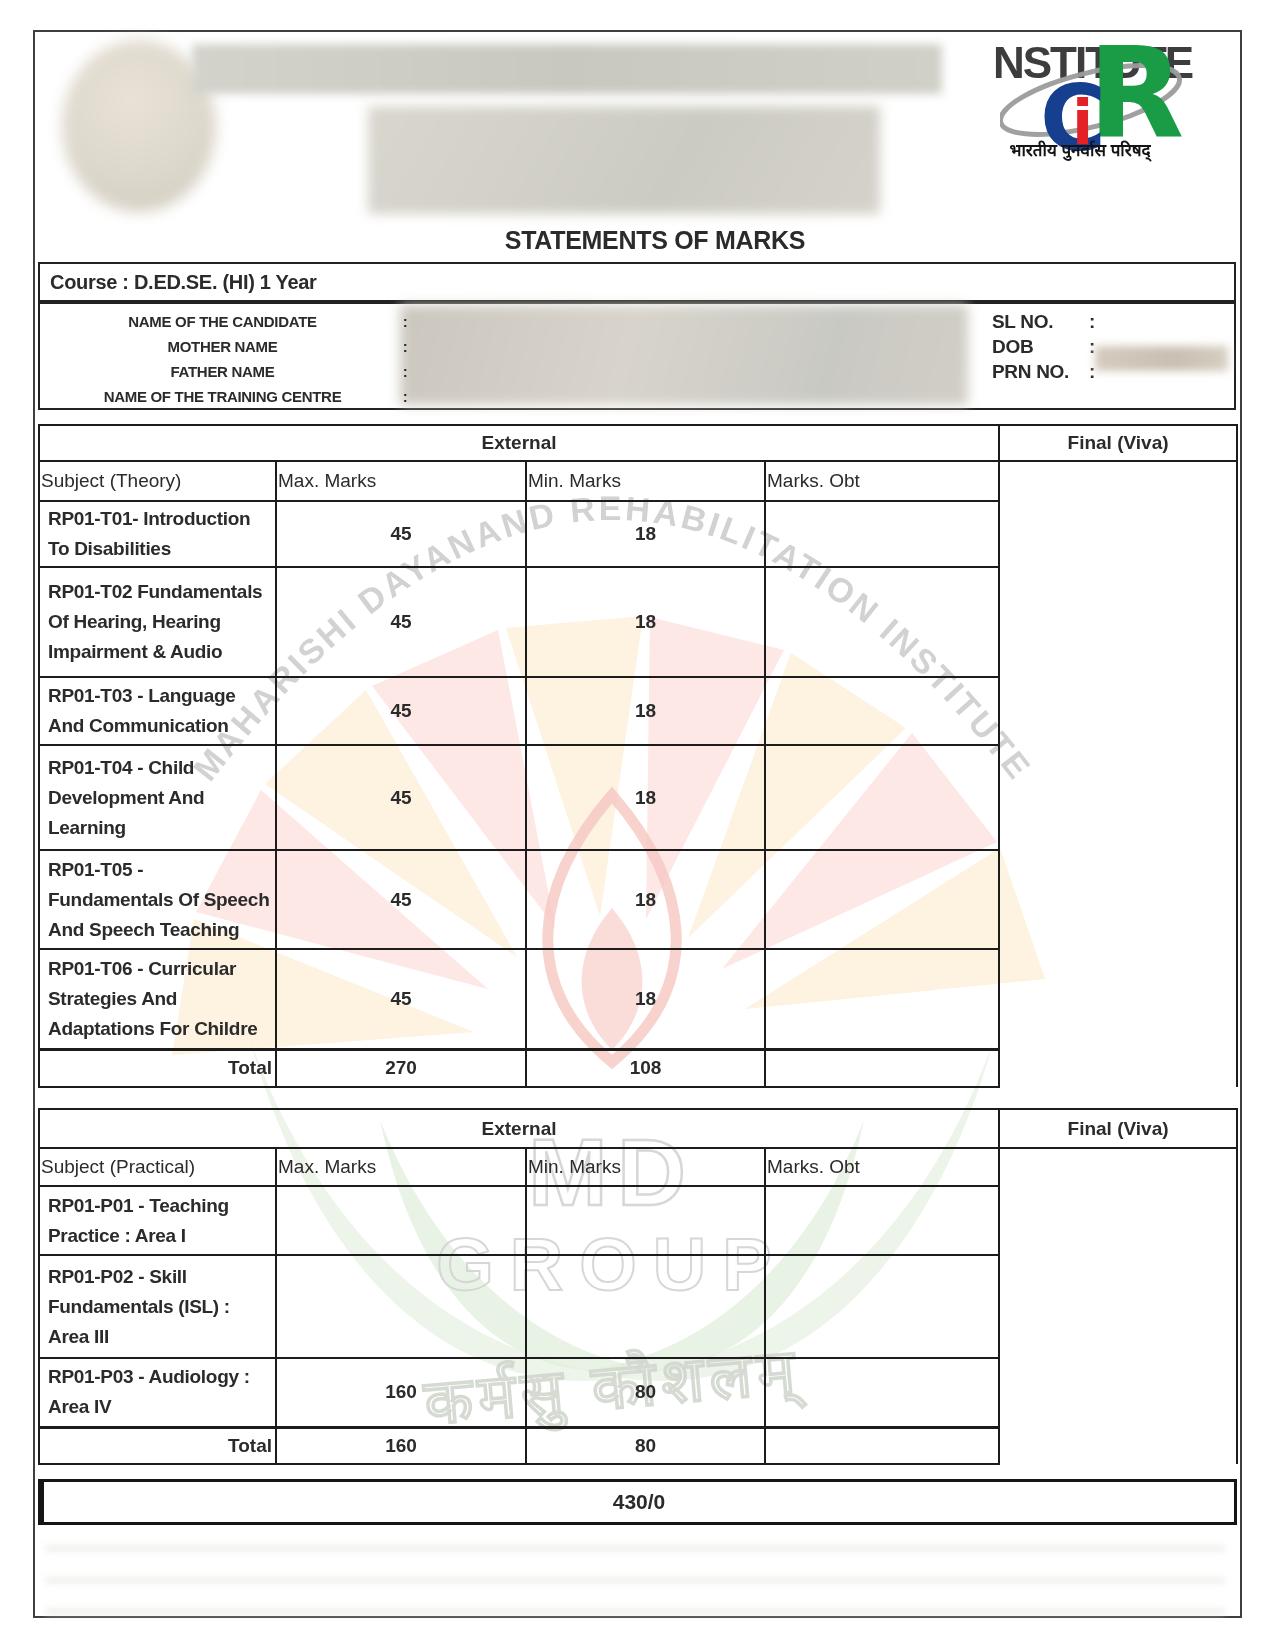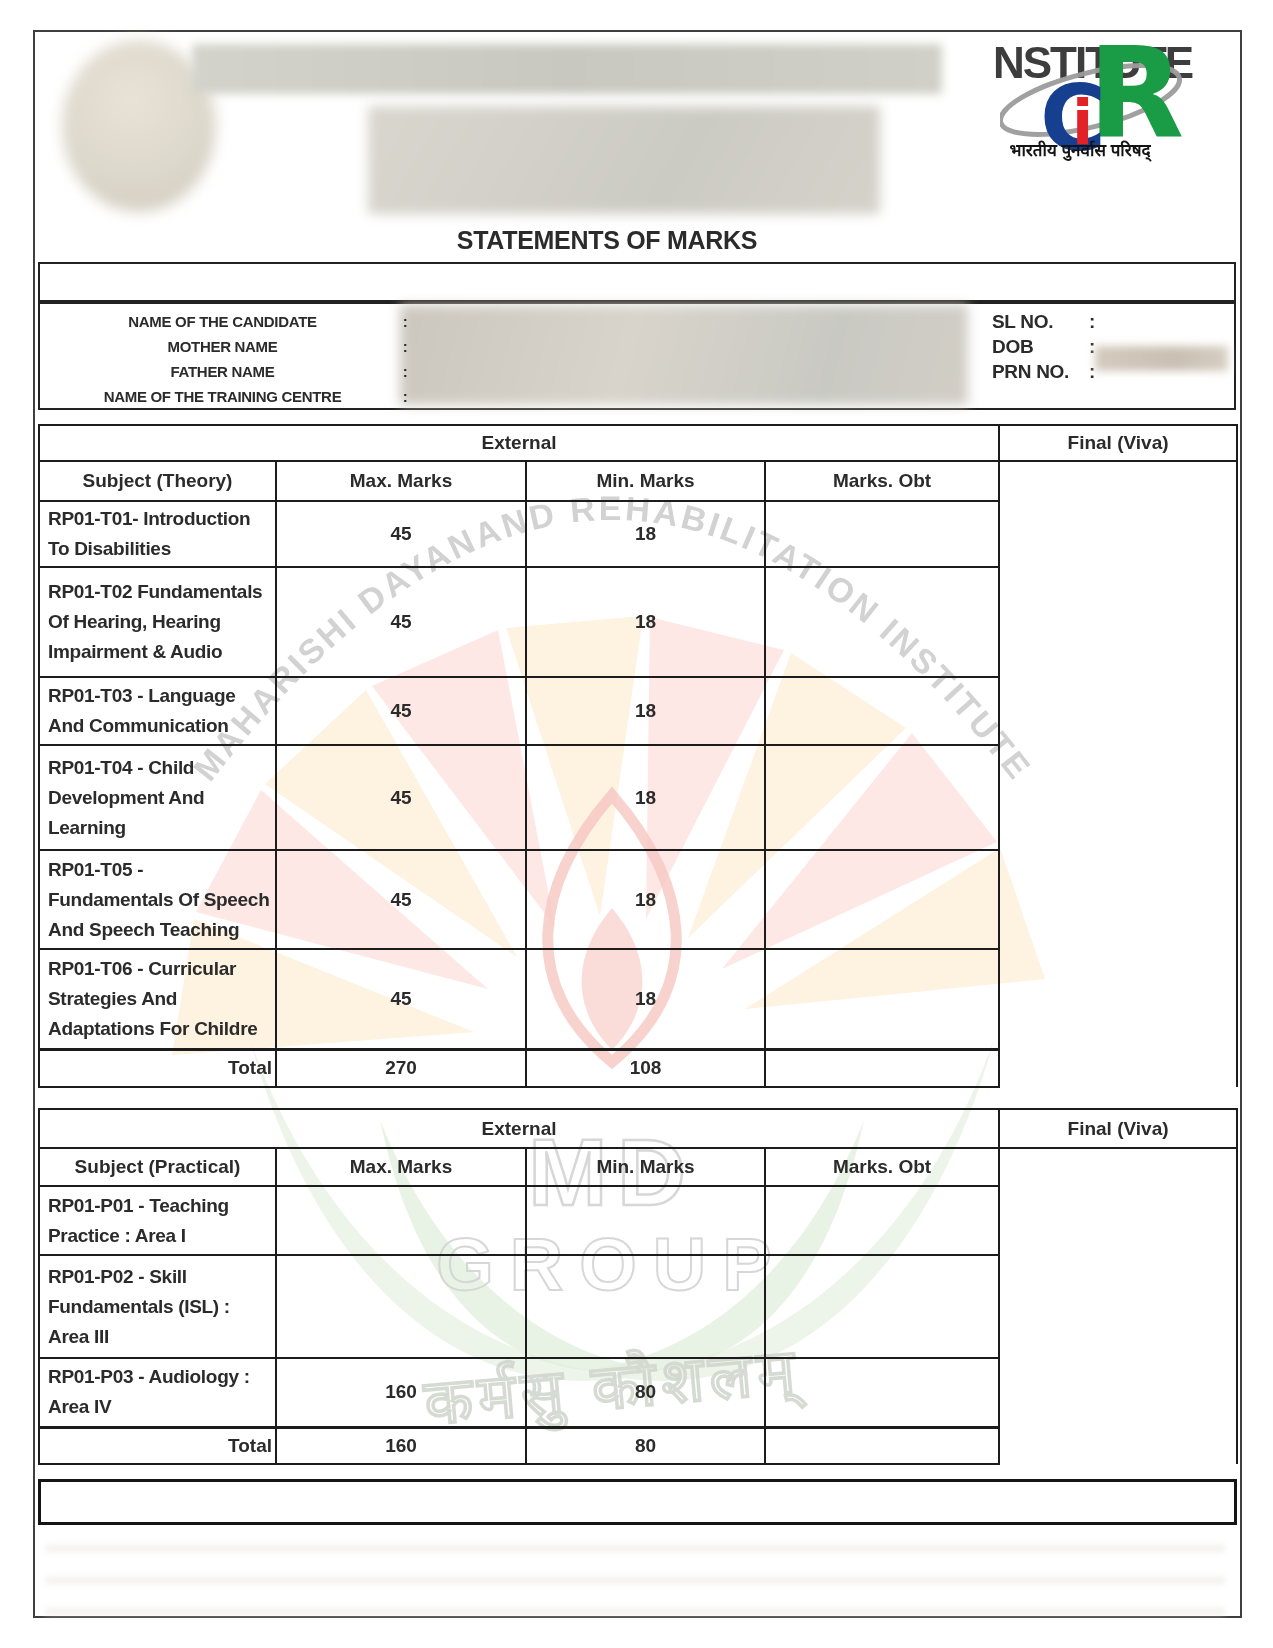--- a/index.html
+++ b/index.html
@@ -16,21 +16,21 @@
   .photo-blur{left:62px;top:40px;width:154px;height:172px;border-radius:50%;
     background:radial-gradient(circle at 45% 35%,#e9e2d6 0%,#ddd8cc 55%,#cfc9bb 100%);filter:blur(7px);z-index:2;}
   .band1{left:192px;top:44px;width:750px;height:50px;
     background:linear-gradient(90deg,#d3d3cb,#c8c8c0 50%,#d0d0c8);filter:blur(5px);z-index:2;}
   .band2{left:368px;top:106px;width:512px;height:108px;
     background:linear-gradient(120deg,#d9d6ce,#cccbc3 60%,#d5d2ca);filter:blur(6px);z-index:2;}
   .nstitute{left:993px;top:38px;font-size:44px;font-weight:800;letter-spacing:-2px;color:#3d3d3d;z-index:2;}
   .rci{left:1000px;top:32px;width:240px;height:140px;z-index:3;}
   .rci-hindi{left:990px;top:138px;width:180px;text-align:center;font-size:17px;font-weight:600;color:#141414;z-index:3;}
   
-  .title{left:0;top:226px;width:1214px;text-align:center;font-size:25px;font-weight:700;letter-spacing:-0.3px;z-index:2;}
+  .title{left:0;top:226px;width:1214px;text-align:center;font-size:25px;font-weight:700;letter-spacing:-0.3px;z-index:2;padding-left:48px;}
   
   .course-box{left:38px;top:262px;width:1194px;height:36px;border:2px solid #222;display:flex;z-index:2;background:transparent;}
   .course-cell{flex:0 0 595px;line-height:36px;padding-left:10px;font-size:20px;font-weight:700;letter-spacing:-0.3px;}
   .session-cell{flex:1;border-left:2px solid #222;line-height:36px;padding-left:10px;font-size:20px;font-weight:700;letter-spacing:-0.3px;}
   
   .cand-box{left:38px;top:302px;width:1194px;height:104px;border:2px solid #222;z-index:2;}
   .cand-rows{position:absolute;left:10px;top:5px;}
   .cand-row{display:flex;line-height:25px;font-size:15px;font-weight:700;letter-spacing:-0.3px;text-align:center;}
   .cand-label{width:345px;}
   .cand-colon{width:20px;}
@@ -38,21 +38,21 @@
   .cand-rrow{display:flex;line-height:25px;font-size:19px;font-weight:600;letter-spacing:-0.3px;}
   .cand-rlabel{width:97px;}
   .cand-blur{position:absolute;left:360px;top:1px;width:568px;height:100px;
     background:linear-gradient(105deg,#ccc7be,#d8d4cb 40%,#c9c9c3 75%,#d2cec6);filter:blur(6px);}
   .dob-blur{position:absolute;left:1055px;top:42px;width:133px;height:25px;
     background:linear-gradient(90deg,#d4cabd,#c9bfb2 60%,#d6cec2);filter:blur(4px);}
   
   .marks-table{border-collapse:collapse;table-layout:fixed;width:1198px;background:transparent;}
   .marks-table td{border:2px solid #1c1c1c;font-size:19px;vertical-align:middle;overflow:hidden;background:transparent;}
   td.sec-head{text-align:center;font-weight:700;}
-  td.col-head{text-align:center;font-weight:700;margin-top:36px;}
+  td.col-head{font-weight:400;margin-top:36px;}
   td.subj{font-weight:700;line-height:30px;padding:2px 2px 2px 8px;letter-spacing:-0.3px;}
   td.num{text-align:center;font-weight:600;}
   tr.total-row td{border-top:3px solid #1c1c1c;}
   td.total-label{text-align:right;font-weight:700;padding-right:3px;}
   td.viva-cell{border-bottom:none;}
   .t1{left:38px;top:424px;z-index:2;}
   .t2{left:38px;top:1108px;z-index:2;}
   
   .overall-box{left:38px;top:1479px;width:1193px;height:40px;border:3px solid #151515;display:flex;z-index:2;}
   .overall-label{flex:0 0 592px;line-height:40px;padding-left:8px;font-size:21px;font-weight:700;letter-spacing:-0.3px;}
@@ -112,20 +112,21 @@
   <ellipse cx="90" cy="68" rx="92" ry="27" transform="rotate(-14 90 68)" fill="none" stroke-width="5" opacity="0.95" stroke="#9b9b9b"></ellipse>
   <text x="88" y="104" font-size="125" font-weight="700" font-family="DejaVu Sans, sans-serif" fill="#1a9b45">R</text>
   <text x="40" y="118" font-size="90" font-weight="700" font-family="DejaVu Sans, sans-serif" fill="#173f8f">C</text>
   <text x="72" y="112" font-size="62" font-weight="700" font-family="DejaVu Sans, sans-serif" fill="#e32227">i</text>
 </svg>
 <div class="abs rci-hindi">भारतीय पुनर्वास परिषद्</div>
 
 <div class="abs title">STATEMENTS OF MARKS</div>
 
 <div class="abs course-box">
+  <div class="course-cell">Course : D.ED.SE. (HI) 1 Year</div>
 </div>
 
 <div class="abs cand-box">
   <div class="cand-blur"></div>
   <div class="cand-rows">
     <div class="cand-row">
       <span class="cand-label">NAME OF THE CANDIDATE</span>
       <span class="cand-colon">:</span>
     </div>
     <div class="cand-row">
@@ -264,17 +265,18 @@
   <tr style="height:37px" class="total-row">
     <td class="total-label">Total</td>
     <td class="num">160</td>
     <td class="num">80</td>
     <td class="num"></td>
   </tr>
 </tbody>
   </table>
 
 <div class="abs overall-box">
+  <div class="overall-value">430/0</div>
 </div>
 
 <div class="abs foot-line" style="top:1545px"></div>
 <div class="abs foot-line" style="top:1577px"></div>
 <div class="abs foot-line" style="top:1608px"></div>
 
 </body></html>

